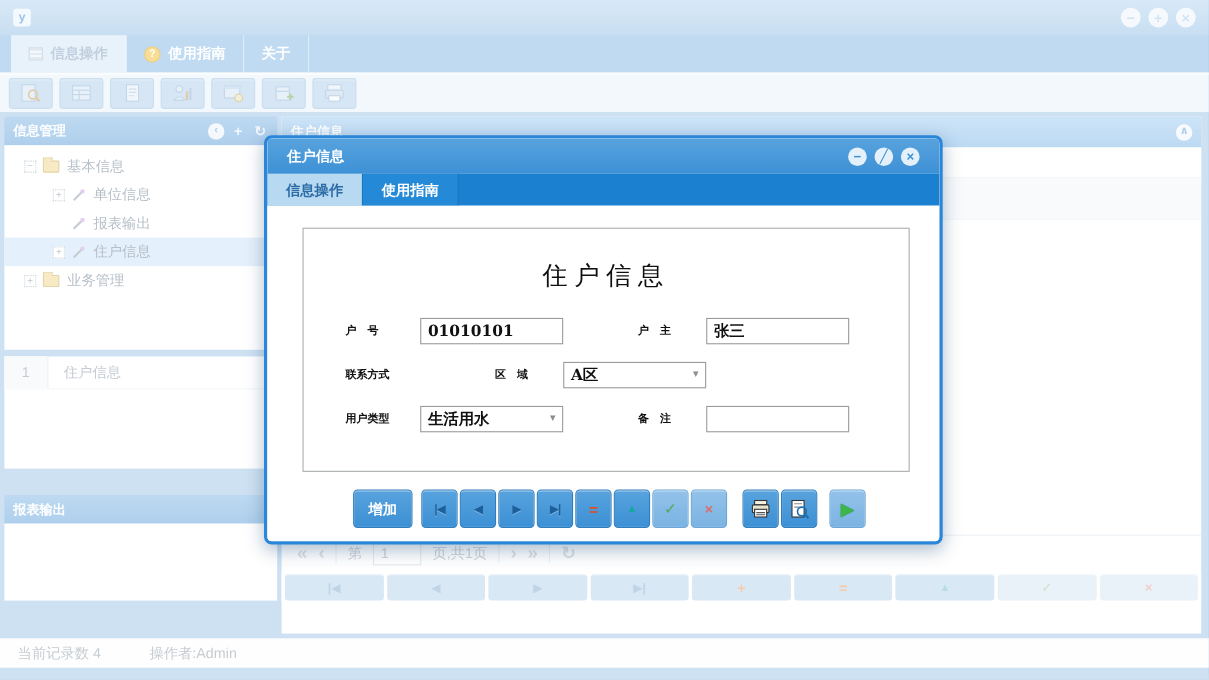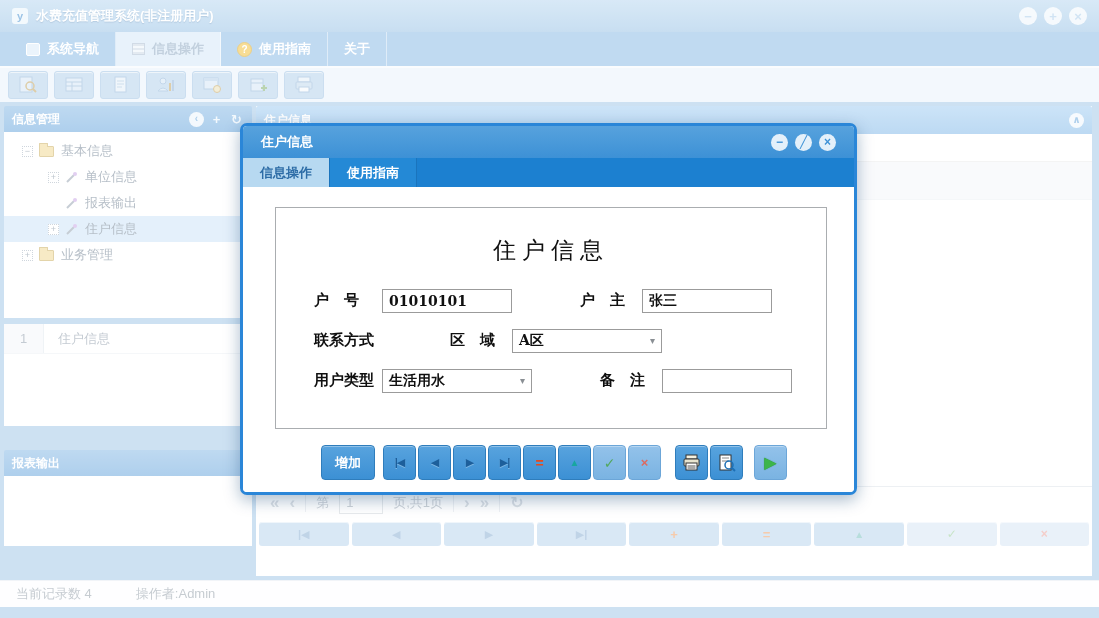--- a/index.html
+++ b/index.html
@@ -107,25 +107,25 @@
   .dlg-tabs{height:29px;background:#1c80d0;display:flex;align-items:stretch;}
   .dtab{padding:0 17px;display:flex;align-items:center;font-size:13px;font-weight:bold;
     color:#fff;background:#2489d6;border-right:1px solid #1a74bd;}
   .dtab.active{background:#b7d9f1;color:#2d6ca6;}
   .dlg-body{position:relative;height:305px;background:#fff;}
   .fieldset{position:absolute;left:32px;top:20px;width:552px;height:222px;border:1px solid #aaadb0;background:#fff;}
   .fheading{text-align:center;margin-top:27px;font-family:"DejaVu Serif","Liberation Serif",serif;
     font-size:23px;color:#101010;letter-spacing:6px;}
   .frow{display:flex;align-items:center;margin:15px 0 0 38px;height:25px;}
   .flabel{width:68px;font-family:Liberation Serif, serif;font-weight:bold;
-    font-size:15px;color:#101010;}
+    font-size:10px;color:#101010;}
   .flabel.c2{width:62px;margin-left:68px;}
   .finput{width:130px;height:24px;border:1px solid #9b9b9b;padding:1px 6px;
     font-family:"DejaVu Serif","Liberation Serif",serif;font-weight:bold;font-size:14px;color:#101010;}
-  .fselect{width:150px;height:24px;border:1px solid #9b9b9b;display:flex;align-items:center;
+  .fselect{width:130px;height:24px;border:1px solid #9b9b9b;display:flex;align-items:center;
     justify-content:space-between;padding:0 6px;font-family:"DejaVu Serif","Liberation Serif",serif;
     font-weight:bold;font-size:14px;color:#101010;background:#fff;}
   .fselect .arr{color:#8a8f94;font-size:10px;}
   .frow1{margin-top:22px;}
 
   .dlg-btns{position:absolute;left:78px;bottom:12px;display:flex;align-items:center;gap:2px;}
   .dbtn{height:35px;border-radius:4px;background:linear-gradient(#58a3de,#3c90d4);
     border:1px solid #2f7dbc;display:flex;align-items:center;justify-content:center;
     box-shadow:inset 0 1px 0 rgba(255,255,255,.35);}
   .dbtn.text{width:54px;color:#fff;font-weight:bold;font-size:13px;}
@@ -139,33 +139,28 @@
   .g-x{color:#dd6a60;font-size:13px;font-weight:bold;}
   .g-run{color:#3cb54a;font-size:16px;text-shadow:0 0 1px #1c7d2c;}
 </style>
 </head>
 <body>
 
 <div id="win">
 
   <div class="titlebar">
     <div class="appicon">y</div>
-    <div class="apptitle">水费充值管理系统(非注册用户)</div>
     <div class="winctrls">
       <div class="ctrl">−</div>
       <div class="ctrl">+</div>
       <div class="ctrl">×</div>
     </div>
   </div>
 
   <div class="tabbar">
-    <div class="mtab">
-      <span class="ic-check"></span>
-      <span>系统导航</span>
-    </div>
     <div class="mtab active">
       <span class="ic-grid"></span>
       <span>信息操作</span>
     </div>
     <div class="mtab">
       <span class="ic-help">?</span>
       <span>使用指南</span>
     </div>
     <div class="mtab">
       <span>关于</span>

